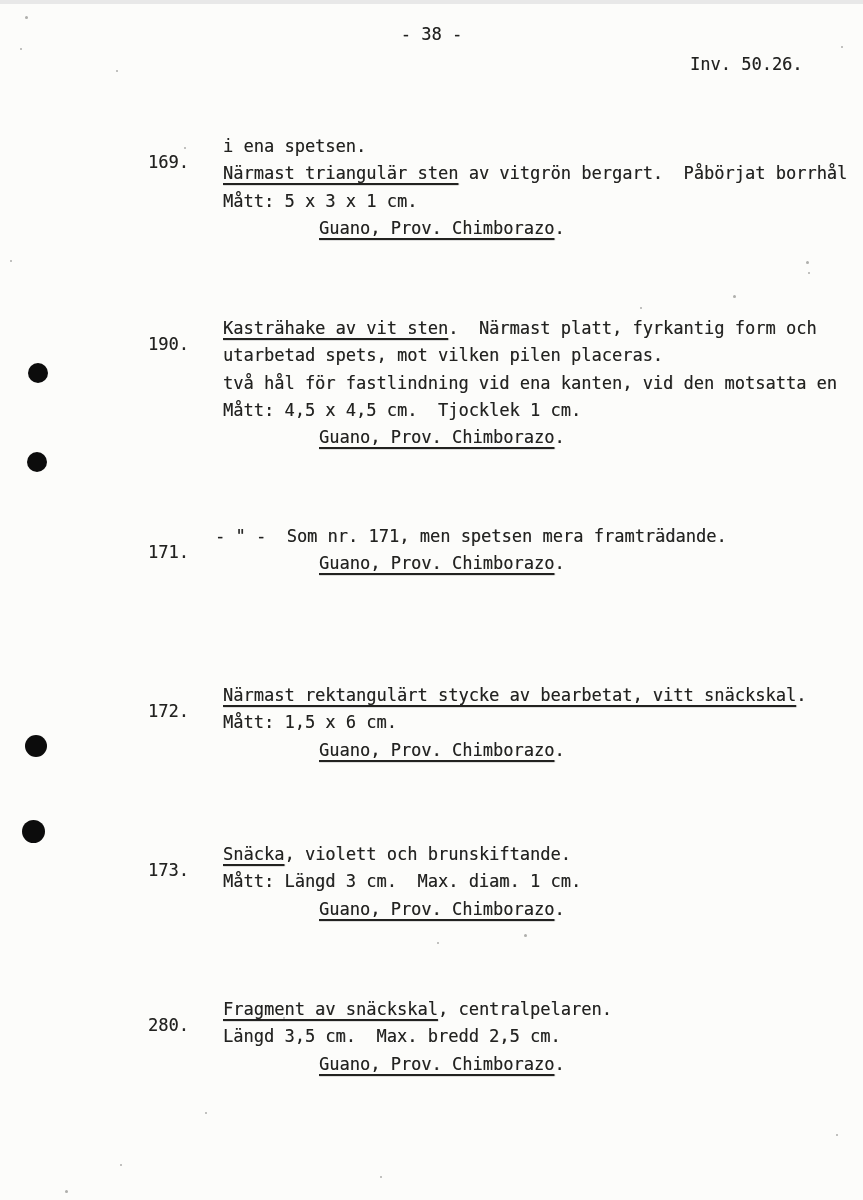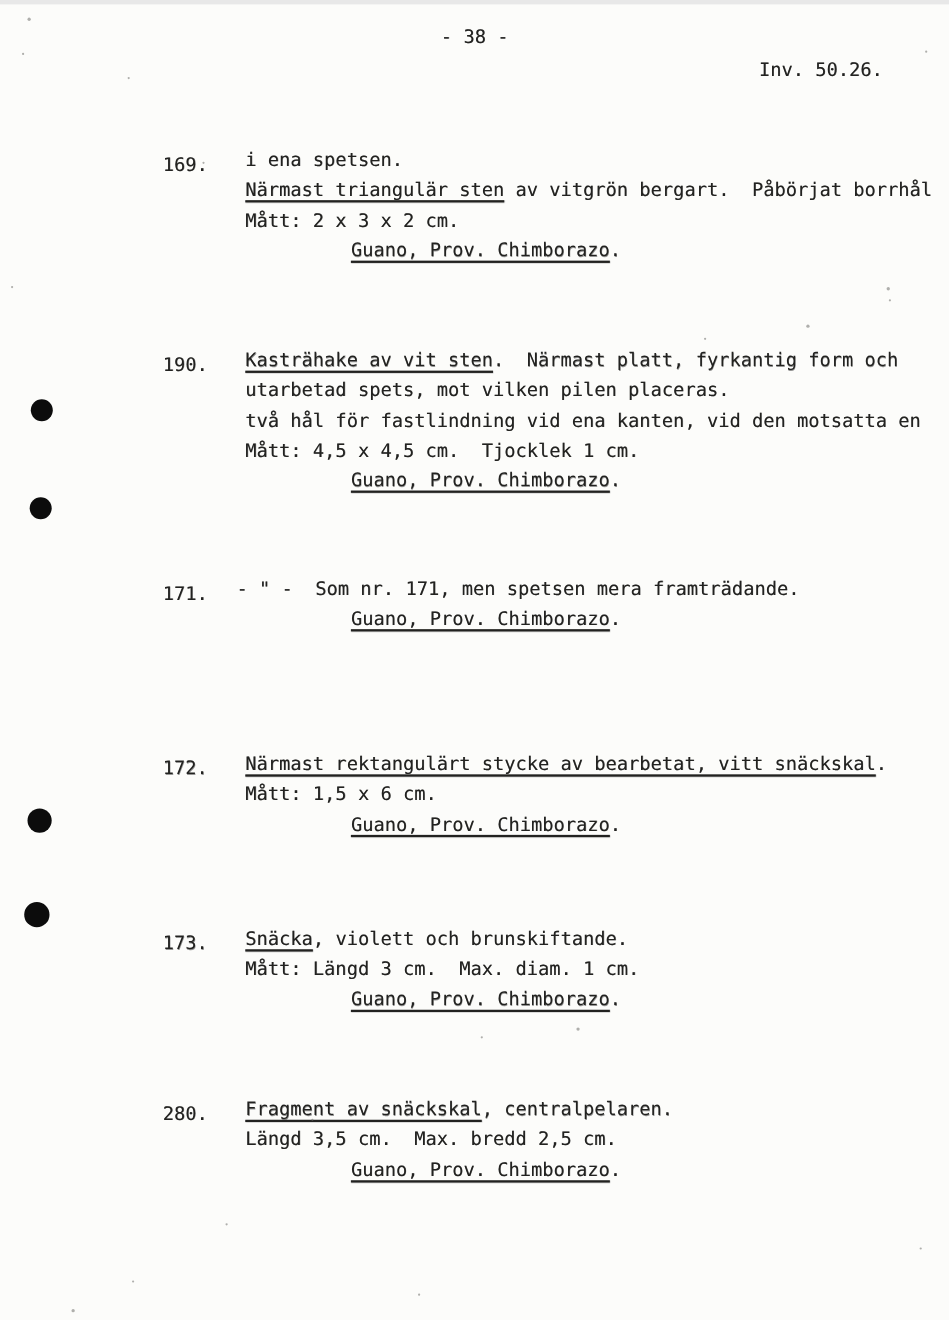--- a/index.html
+++ b/index.html
@@ -35,21 +35,21 @@
   }
   .entry {
     position: absolute;
     left: 0;
     width: 100%;
     line-height: 27.3px;
   }
   .entry-num {
     position: absolute;
     left: 148px;
-    top: 4px;
+    top: 16px;
   }
   .line { white-space: pre; }
   .line.body  { margin-left: 223px; }
   .line.prov  { margin-left: 319px; }
   .line.ditto { margin-left: 215px; }
   .line.meas  { margin-left: 287px; }
   .u {
     text-decoration: underline;
     text-decoration-thickness: 1.6px;
     text-underline-offset: 4px;
@@ -70,21 +70,21 @@
 <body>
 
 <div class="page">
   <div class="page-number">- 38 -</div>
   <div class="inv-ref">Inv. 50.26.</div>
   <div id="entries">
       <div class="entry" style="top: 129px;">
         <span class="entry-num">169.</span>
         <div class="line body"><span>i ena spetsen.</span></div>
         <div class="line body"><span class="u">Närmast triangulär sten</span><span> av vitgrön bergart.  Påbörjat borrhål</span></div>
-        <div class="line body"><span>Mått: 2 x 3 x 2 cm.</span></div>
+        <div class="line body"><span>Mått: 5 x 3 x 1 cm.</span></div>
         <div class="line prov"><span class="u">Guano, Prov. Chimborazo</span><span>.</span></div>
       </div>
       <div class="entry" style="top: 311px;">
         <span class="entry-num">190.</span>
         <div class="line body"><span class="u">Kasträhake av vit sten</span><span>.  Närmast platt, fyrkantig form och</span></div>
         <div class="line body"><span>utarbetad spets, mot vilken pilen placeras.</span></div>
         <div class="line body"><span>två hål för fastlindning vid ena kanten, vid den motsatta en</span></div>
         <div class="line body"><span>Mått: 4,5 x 4,5 cm.  Tjocklek 1 cm.</span></div>
         <div class="line prov"><span class="u">Guano, Prov. Chimborazo</span><span>.</span></div>
       </div>

